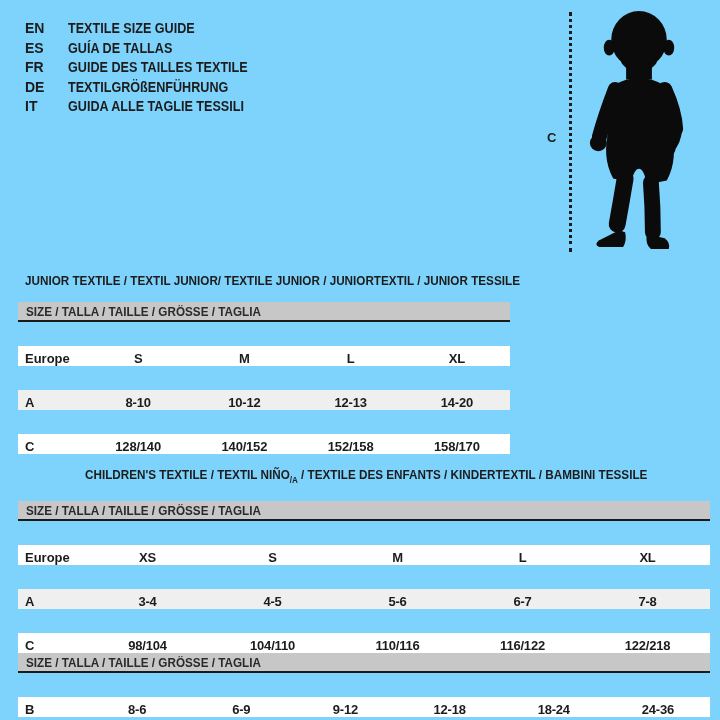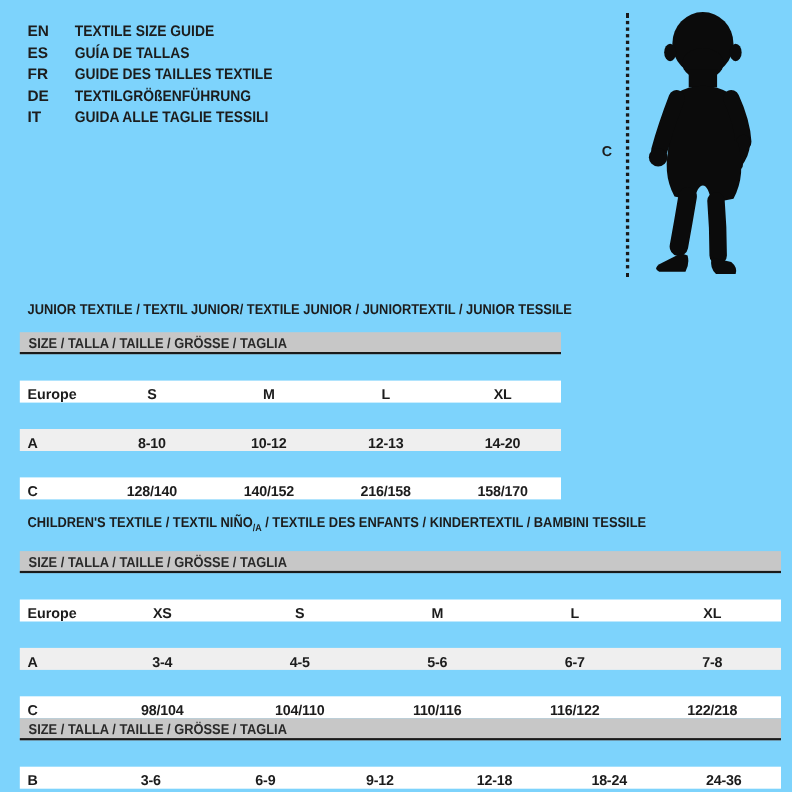--- a/index.html
+++ b/index.html
@@ -19,21 +19,21 @@
   .figure { position:absolute; left:545px; top:8px; width:170px; height:250px; }
   .dotline { position:absolute; left:24px; top:4px; height:240px; width:0; border-left:3px dotted #1a1a1a; }
   .fig-c { position:absolute; left:2px; top:122px; font-size:13px; font-weight:700; }
   .fig-svg { position:absolute; left:34px; top:0; }
 
   
   .tables-container { position:absolute; left:18px; top:257px; width:692px; }
   .size-table.t1 { width:492px; }
   .size-table.t2, .size-table.t3 { width:692px; }
   .tbl-title { margin:16px 0 13px 7px; font-size:13px; font-weight:700; line-height:16px; }
-  .t2 .tbl-title, .t3 .tbl-title { margin-top:13px; }
+  .t2 .tbl-title, .t3 .tbl-title { margin-top:13px;text-align:right; }
   .t3 .tbl-title { line-height:21px; margin-bottom:8px; }
   .sub { font-size:9px; vertical-align:sub; }
   .size-bar {
     height:20px; background:#c7c7c7; border-bottom:2px solid #1a1a1a;
     padding-left:8px; font-size:13px; font-weight:700; line-height:20px; color:#2a2a2a;
   }
   .trow { display:flex; height:20px; align-items:flex-end; font-size:13px; font-weight:700; background:#fff;margin-top:24px; }
   .trow.shaded { background:#efefef; }
   .tlabel { flex:0 0 67px; padding-left:7px; }
   .tcell { flex:1; text-align:center; letter-spacing:-0.2px; }
@@ -110,21 +110,21 @@
           <span class="tlabel">A</span>
           <span class="tcell">8-10</span>
           <span class="tcell">10-12</span>
           <span class="tcell">12-13</span>
           <span class="tcell">14-20</span>
         </div>
         <div class="trow">
           <span class="tlabel">C</span>
           <span class="tcell">128/140</span>
           <span class="tcell">140/152</span>
-          <span class="tcell">216/158</span>
+          <span class="tcell">152/158</span>
           <span class="tcell">158/170</span>
         </div>
       </section>
       <section class="size-table t2">
         <div class="tbl-title"><div class="tbl-title-line cond"><span>CHILDREN'S TEXTILE / TEXTIL NIÑO</span><span class="sub">/A</span><span> / TEXTILE DES ENFANTS / KINDERTEXTIL / BAMBINI TESSILE</span></div></div>
         <div class="size-bar"><span class="cond">SIZE / TALLA / TAILLE / GRÖSSE / TAGLIA</span></div>
         <div class="trow">
           <span class="tlabel">Europe</span>
           <span class="tcell">XS</span>
           <span class="tcell">S</span>
@@ -146,21 +146,21 @@
           <span class="tcell">104/110</span>
           <span class="tcell">110/116</span>
           <span class="tcell">116/122</span>
           <span class="tcell">122/218</span>
         </div>
       </section>
       <section class="size-table t3">
         <div class="size-bar"><span class="cond">SIZE / TALLA / TAILLE / GRÖSSE / TAGLIA</span></div>
         <div class="trow">
           <span class="tlabel">B</span>
-          <span class="tcell">3-6</span>
+          <span class="tcell">8-6</span>
           <span class="tcell">6-9</span>
           <span class="tcell">9-12</span>
           <span class="tcell">12-18</span>
           <span class="tcell">18-24</span>
           <span class="tcell">24-36</span>
         </div>
         <div class="trow shaded">
           <span class="tlabel">C</span>
           <span class="tcell">62/68</span>
           <span class="tcell">68/74</span>

